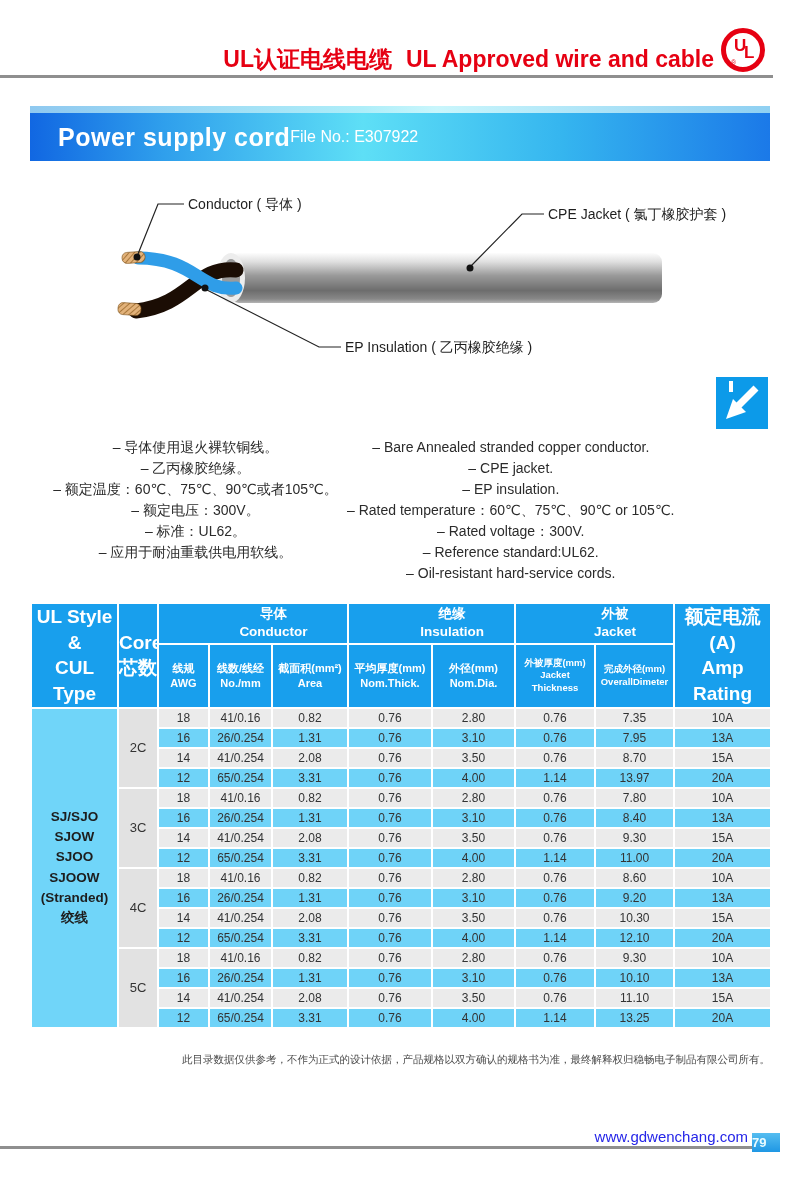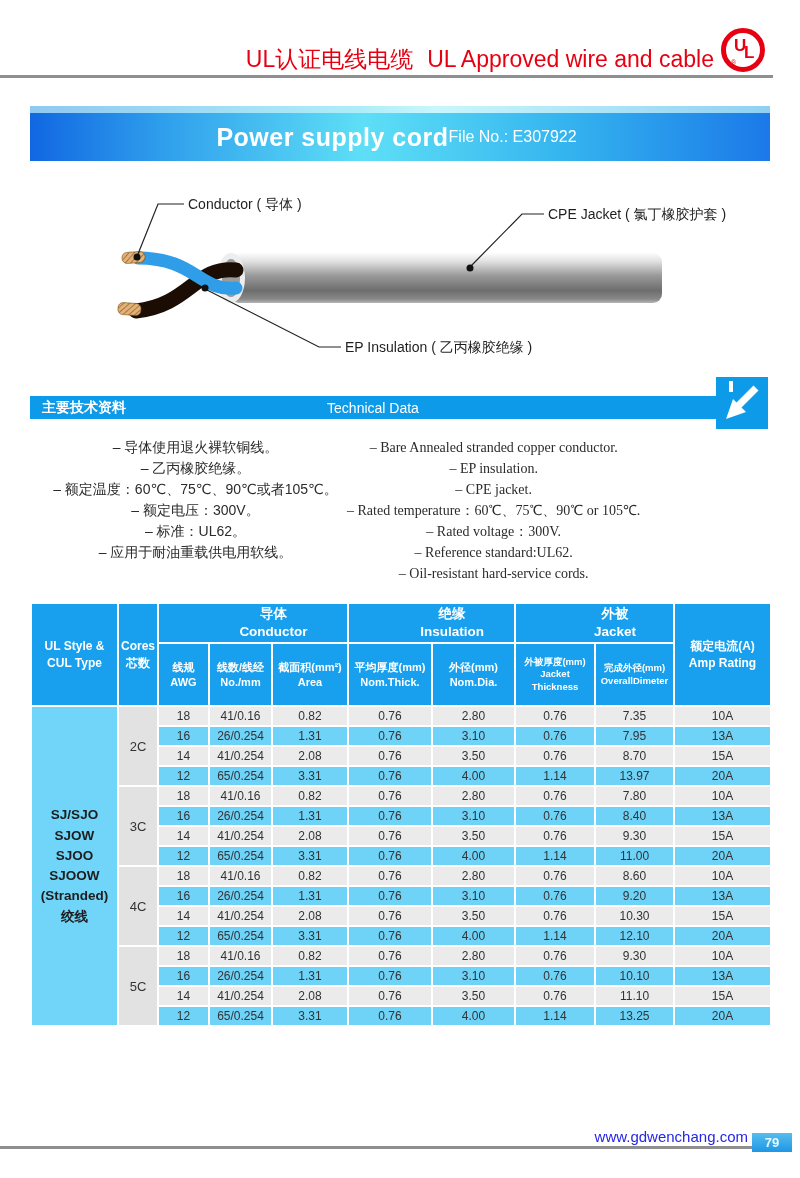--- a/index.html
+++ b/index.html
@@ -1,33 +1,33 @@
 <!DOCTYPE html>
 <html><head>
 <meta charset="utf-8">
 <style>
   * { margin:0; padding:0; box-sizing:border-box; }
   body { background:#ffffff; font-family:"Liberation Sans","DejaVu Sans",sans-serif; }
   .page { position:relative; width:800px; height:1178px; background:#fff; overflow:hidden; }
 
   
   .header-title { position:absolute; top:44px; left:0; right:86px; text-align:right;
-    white-space:nowrap; color:#e60012; font-weight:normal; font-size:23px; }
+    white-space:nowrap; color:#e60012; font-weight:bold; font-size:23px; }
   .header-title .cn { margin-right:14px; }
   .ul-logo { position:absolute; top:28px; left:721px; width:44px; height:44px;
     border:5px solid #e60012; border-radius:50%; color:#e60012; }
   .ul-logo .u { position:absolute; top:3px; left:8px; font-size:17px; font-weight:bold; }
   .ul-logo .l { position:absolute; top:10px; left:18px; font-size:17px; font-weight:bold; }
   .ul-logo .reg { position:absolute; bottom:1px; left:5px; font-size:7px; }
   .header-rule { position:absolute; top:75px; left:0; width:773px; height:3px; background:#8f8f8f; }
 
   
   .banner { position:absolute; left:30px; top:106px; width:740px; }
   .banner-hl { height:7px; background:linear-gradient(90deg,#8fc9f0 0%,#aeeef9 45%,#c9f6fc 55%,#8fd0f2 100%); }
-  .banner-main { height:48px; display:flex; align-items:center; justify-content:center;
+  .banner-main { height:48px; display:flex; align-items:center; justify-content:flex-start;
     padding:0 35px 0 28px;
     background:linear-gradient(90deg,#1167e2 0%,#2f9fec 18%,#5edff6 45%,#35b5ef 72%,#1b79e8 100%); }
   .banner-main .title { color:#fff; font-size:25px; font-weight:bold; letter-spacing:0.5px; }
   .banner-main .fileno { color:#fff; font-size:16px; }
 
   
   .diagram { position:absolute; left:30px; top:170px; }
   .diagram text { font-family:"Liberation Sans","DejaVu Sans",sans-serif; }
 
   
@@ -36,45 +36,45 @@
   .tech-bar .cn { position:absolute; left:12px; top:3px; font-size:14px; font-weight:bold; }
   .tech-bar .en { position:absolute; left:0; right:0; top:4px; text-align:center; font-size:14px; }
   .corner-icon { position:absolute; left:716px; top:377px; width:52px; height:52px; background:#0c9ae9; }
 
   
   .features { position:absolute; left:30px; top:437px; width:740px; display:flex; }
   .features ul { list-style:none; }
   .features li { font-size:14px; color:#2b2b2b; line-height:21px; white-space:nowrap;text-align:center; }
   .features li::before { content:"–  "; }
   .features .col-cn { width:315px; padding-left:16px; }
-  .features .col-en { padding-left:2px;font-family:Liberation Serif, serif; }
+  .features .col-en { padding-left:2px; }
 
   
   .spec-table { position:absolute; left:30px; top:602px; width:740px; }
   table { border-collapse:collapse; table-layout:fixed; width:740px; }
   th, td { border:2px solid #fff; text-align:center; vertical-align:middle; padding:0; overflow:hidden; }
   thead th { background:#189fed; color:#fff; font-weight:bold; }
-  .corner-th { font-size:12px; line-height:1.35; }
+  .corner-th { font-size:19px; line-height:1.35; }
   .group-th { font-size:13.5px; line-height:1.35; height:40px;padding-left:41px; }
   .sub-th { font-size:11px; line-height:1.3; height:63px;margin-left:6px; }
   .sub-th.small { font-size:9.5px; }
   tbody td { font-size:12px; color:#333; height:20px; }
   .row-gray td { background:#ebebeb; }
   .row-cyan td { background:#6fd3f8; }
   tbody td.style-cell { background:#70d5f9; font-size:13.5px; font-weight:bold; color:#1d1d1d; line-height:1.5; }
   tbody td.cores-cell { background:#e2e2e2; font-size:13px; font-weight:normal; color:#333; }
 
   
   .note { position:absolute; left:30px; top:1053px; width:740px; text-align:right;
     font-size:10.5px; color:#4a4a4a; }
   .footer-line { position:absolute; top:1146px; left:0; width:752px; height:3px; background:#8f8f8f; }
   .website { position:absolute; top:1128px; right:52px; color:#2525e8; font-size:15px; }
-  .page-no { position:absolute; top:1133px; left:752px; width:40px; height:19px;
+  .page-no { position:absolute; top:1133px; left:752px; width:28px; height:19px;
     background:linear-gradient(180deg,#55bdf0,#1f97e4); color:#e8fbff; font-size:13px;
-    font-weight:bold; text-align:center; line-height:19px; }
+    font-weight:bold; text-align:left; line-height:19px; }
 </style>
 </head>
 <body>
 
 <div class="page">
 
   <div class="header-title">
     <span class="cn">UL认证电线电缆</span><span class="en">UL Approved wire and cable</span>
   </div>
   <div class="ul-logo">
@@ -124,45 +124,41 @@
     <polyline points="514,44 492,44 441,96" fill="none" stroke="#222" stroke-width="1.2"></polyline>
     <circle cx="440" cy="98" r="3.5" fill="#111"></circle>
     <polyline points="311,177 289,177 177,120" fill="none" stroke="#222" stroke-width="1.2"></polyline>
     <circle cx="175" cy="118" r="3.5" fill="#111"></circle>
 
     <text x="158" y="39" font-size="14" fill="#1e1e1e">Conductor ( 导体 )</text>
     <text x="518" y="49" font-size="14" fill="#1e1e1e">CPE  Jacket ( 氯丁橡胶护套 )</text>
     <text x="315" y="182" font-size="14" fill="#1e1e1e">EP Insulation ( 乙丙橡胶绝缘 )</text>
   </svg>
 
-  <div class="tech-bar">
-    <span class="cn">主要技术资料</span>
-    <span class="en">Technical Data</span>
-  </div>
   <div class="corner-icon">
     <svg width="52" height="52" viewBox="0 0 52 52">
       <rect x="13" y="4" width="4" height="11" fill="#fff"></rect>
       <line x1="40" y1="11" x2="21" y2="30" stroke="#fff" stroke-width="7"></line>
       <polygon points="10,42 30,35 17,22" fill="#fff"></polygon>
     </svg>
   </div>
 
   <div class="features">
     <ul class="col-cn">
         <li>导体使用退火裸软铜线。</li>
         <li>乙丙橡胶绝缘。</li>
         <li>额定温度：60℃、75℃、90℃或者105℃。</li>
         <li>额定电压：300V。</li>
         <li>标准：UL62。</li>
         <li>应用于耐油重载供电用软线。</li>
       </ul>
     <ul class="col-en">
         <li>Bare Annealed stranded copper conductor.</li>
+        <li>CPE jacket.</li>
         <li>EP insulation.</li>
-        <li>CPE jacket.</li>
         <li>Rated temperature：60℃、75℃、90℃ or 105℃.</li>
         <li>Rated voltage：300V.</li>
         <li>Reference standard:UL62.</li>
         <li>Oil-resistant hard-service cords.</li>
       </ul>
   </div>
 
   <div class="spec-table">
     <table>
       <colgroup>
@@ -405,18 +401,19 @@
             <td>0.76</td>
             <td>4.00</td>
             <td>1.14</td>
             <td>13.25</td>
             <td>20A</td>
           </tr>
         </tbody>
     </table>
   </div>
 
+  <div class="note">此目录数据仅供参考，不作为正式的设计依据，产品规格以双方确认的规格书为准，最终解释权归稳畅电子制品有限公司所有。</div>
 
   <div class="footer-line"></div>
   <div class="website">www.gdwenchang.com</div>
   <div class="page-no">79</div>
 
 </div>
 
 </body></html>

